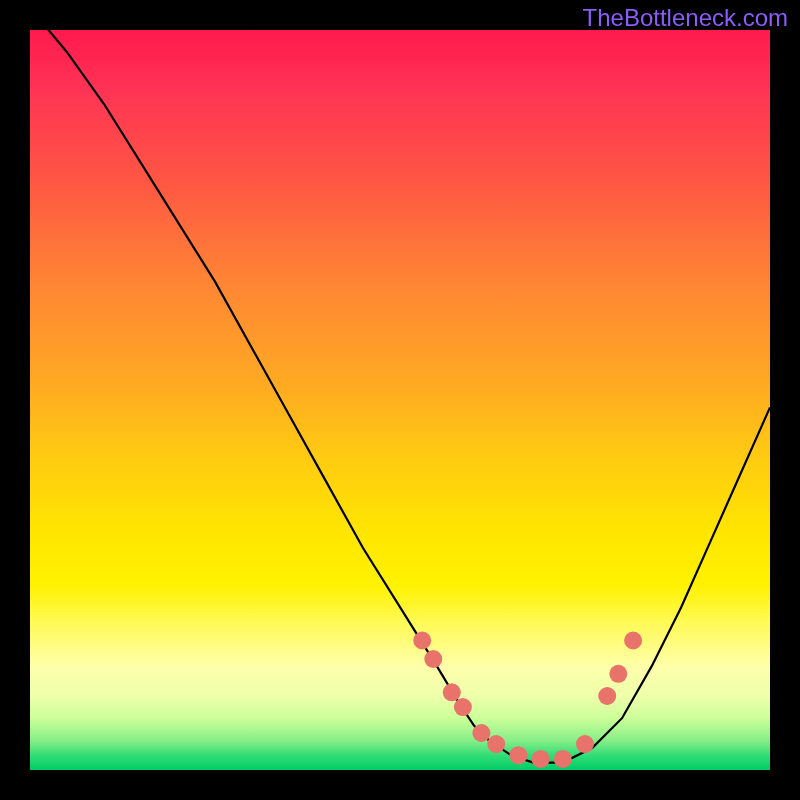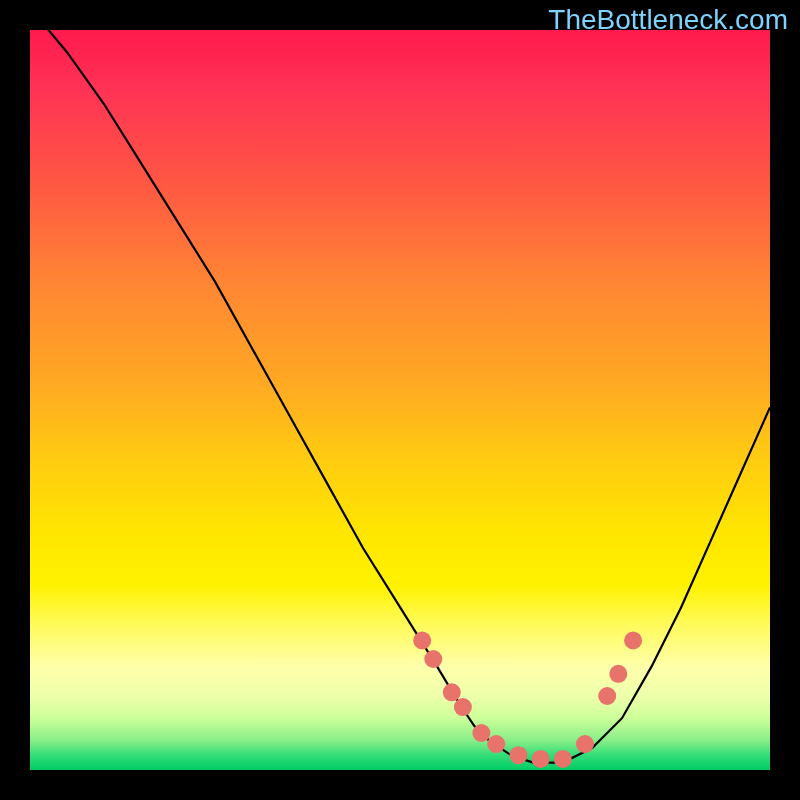--- a/index.html
+++ b/index.html
@@ -8,22 +8,22 @@
     height: 800px;
     background: #000;
     position: relative;
     font-family: Arial, sans-serif;
     overflow: hidden;
   }
   .watermark {
     position: absolute;
     top: 4px;
     right: 12px;
-    color: #7dd3fc;
-    font-size: 28px;
+    color: #8b5cf6;
+    font-size: 24px;
     font-weight: 500;
     z-index: 10;
   }
   .plot-area {
     position: absolute;
     left: 30px;
     top: 30px;
     width: 740px;
     height: 740px;
     background: linear-gradient(to bottom,

